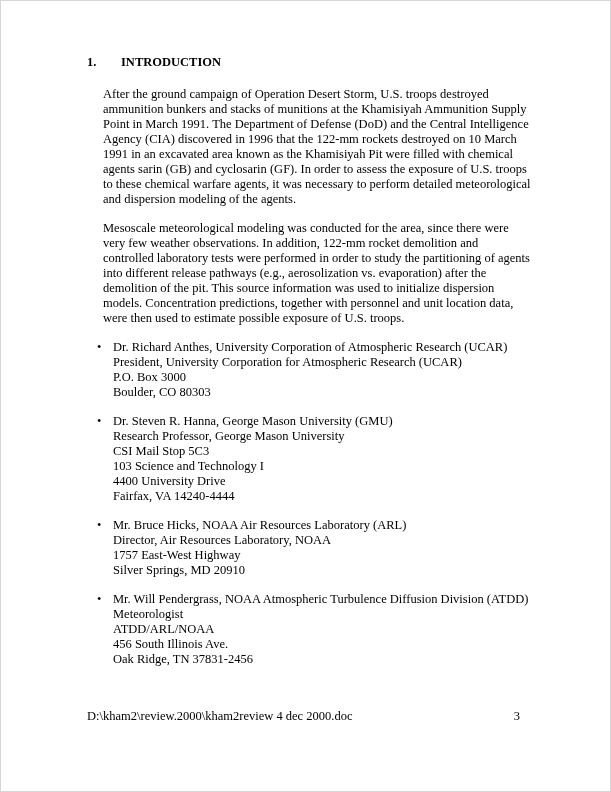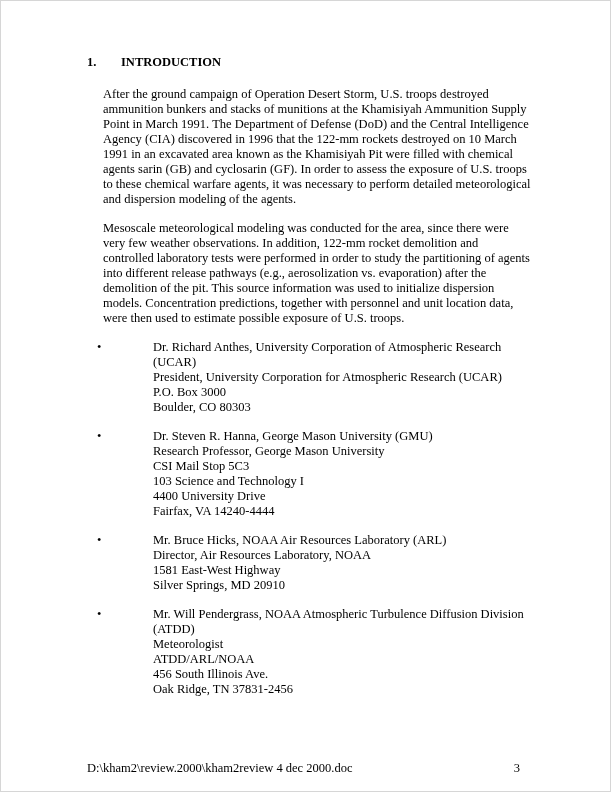--- a/index.html
+++ b/index.html
@@ -42,26 +42,25 @@
     margin: 0 0 14px 0;
   }
   .member .glyph {
     flex: none;
     width: 16px;
     margin-left: 10px;
   }
   .member .text {
     white-space: pre-line;
     flex: 1;
-    margin-left: 40px;
   }
   .footer {
     position: absolute;
     left: 86px;
-    top: 760px;
+    top: 708px;
     width: 433px;
     display: flex;
     justify-content: space-between;
     font-size: 12.5px;
     line-height: 15px;
   }
 </style>
 </head>
 <body>
 
@@ -94,21 +93,21 @@
 CSI Mail Stop 5C3
 103 Science and Technology I
 4400 University Drive
 Fairfax, VA 14240-4444</span>
     </div>
 
     <div class="member">
       <span class="glyph">•</span>
       <span class="text">Mr. Bruce Hicks, NOAA Air Resources Laboratory (ARL)
 Director, Air Resources Laboratory, NOAA
-1581 East-West Highway
+1757 East-West Highway
 Silver Springs, MD 20910</span>
     </div>
 
     <div class="member">
       <span class="glyph">•</span>
       <span class="text">Mr. Will Pendergrass, NOAA Atmospheric Turbulence Diffusion Division (ATDD)
 Meteorologist
 ATDD/ARL/NOAA
 456 South Illinois Ave.
 Oak Ridge, TN 37831-2456</span>

